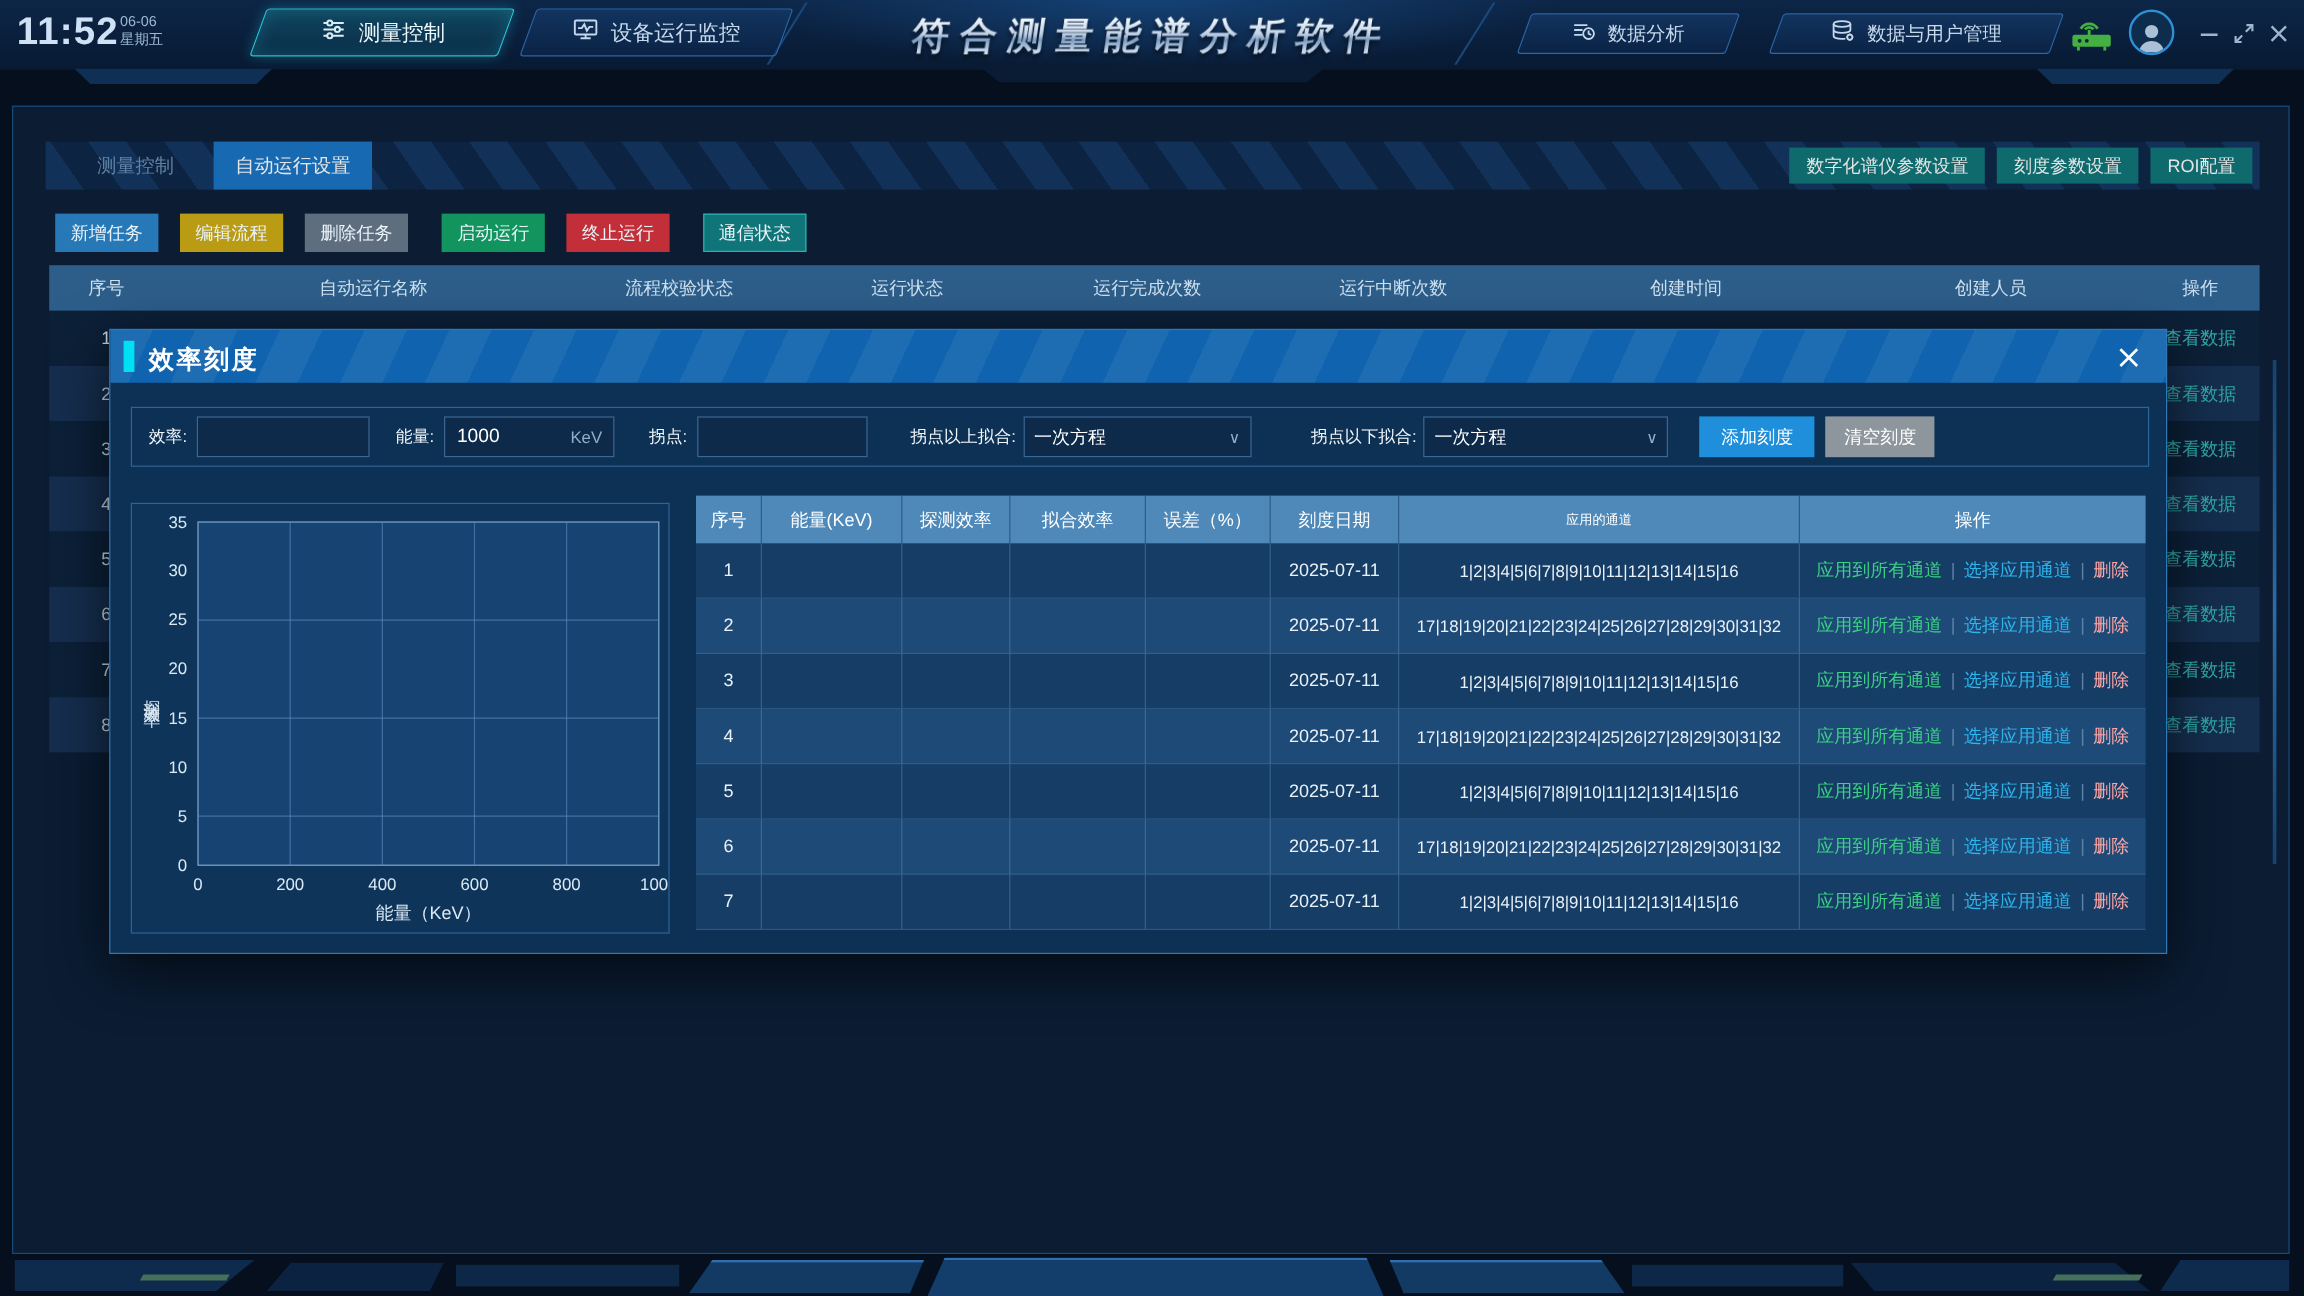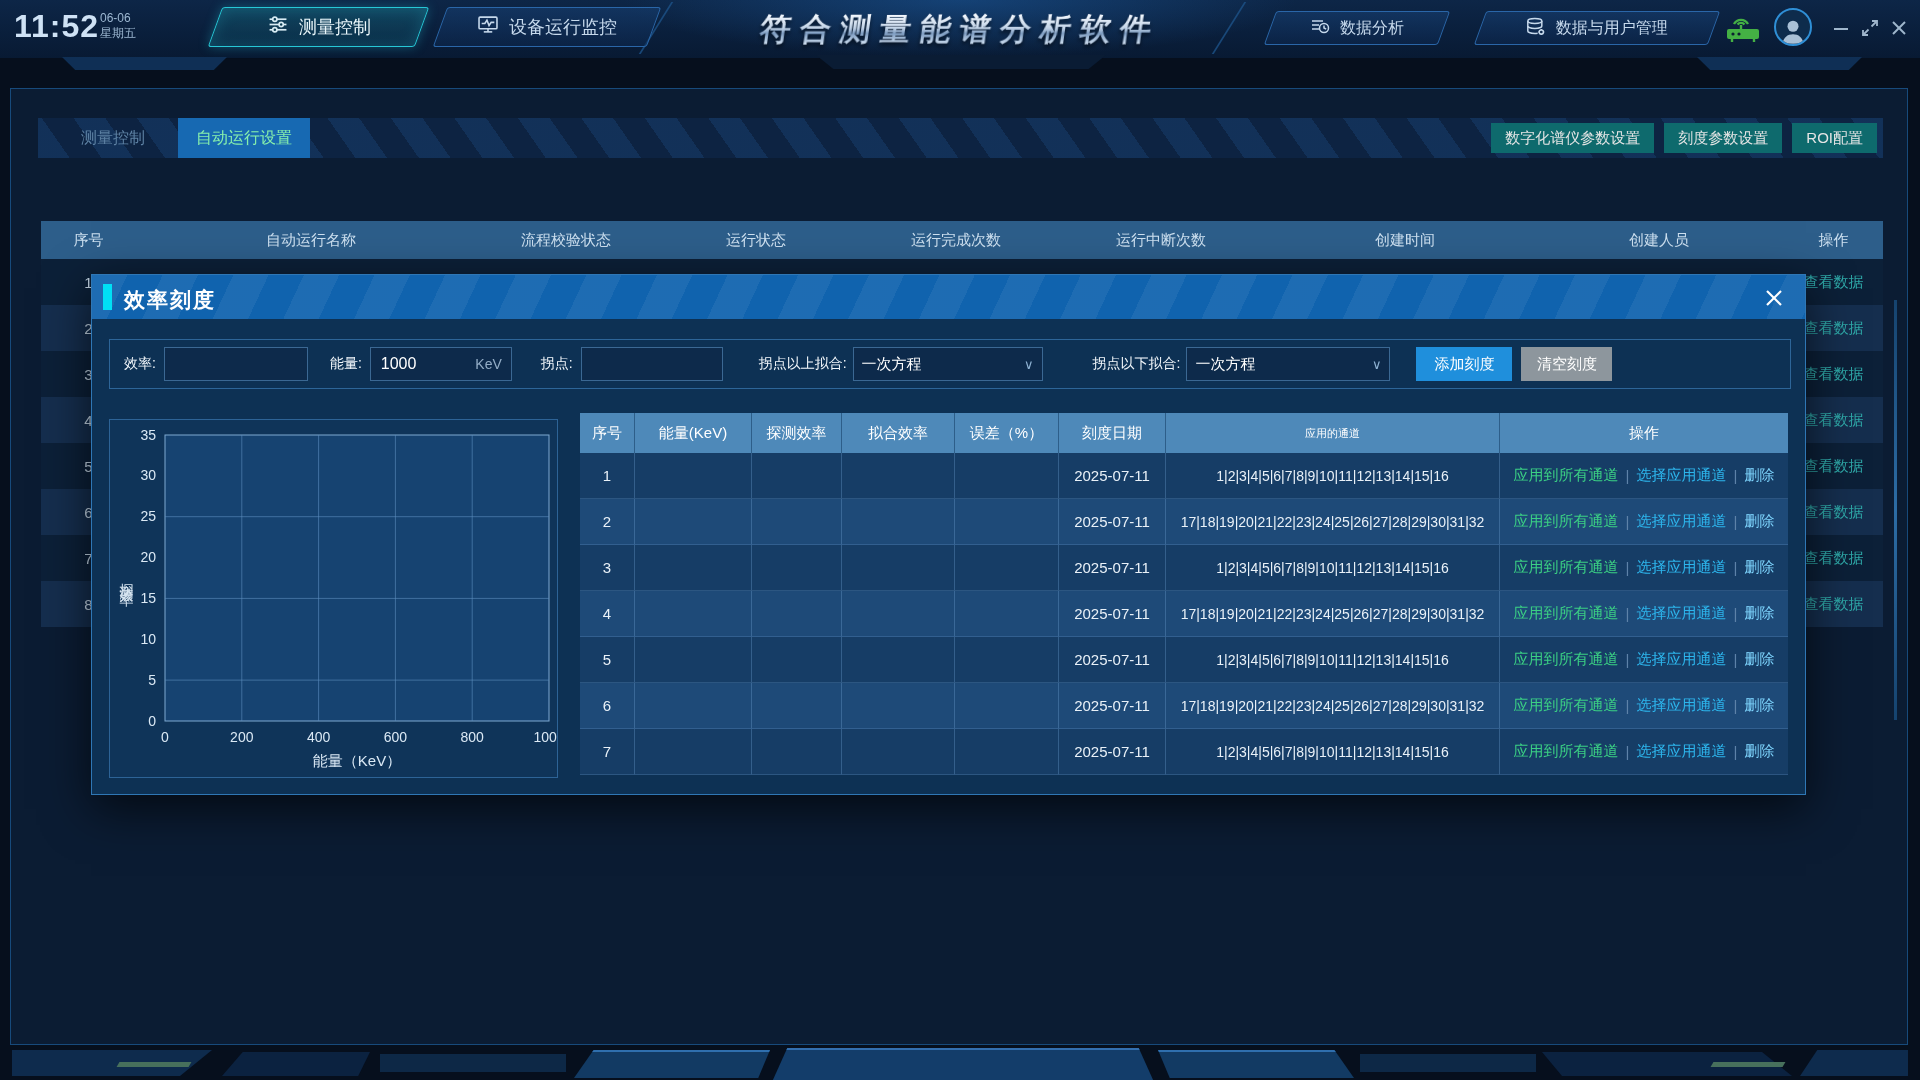--- a/index.html
+++ b/index.html
@@ -34,21 +34,21 @@
   .avatar{position:absolute;left:1774px;top:8px;width:38px;height:38px;border:2px solid #2f8fd6;border-radius:50%;
     background:#0e2c4c;box-sizing:border-box;display:flex;align-items:flex-end;justify-content:center;overflow:hidden;cursor:pointer;}
   .hdeco{position:absolute;background:#0f2f55;}
   
   .panel{position:absolute;left:10px;top:88px;width:1898px;height:957px;
     background:#0b1c33;border:1px solid #174a7b;box-sizing:border-box;}
   .subtabbar{position:absolute;left:27px;top:29px;width:1845px;height:40px;background:#0d2342;
     background-image:repeating-linear-gradient(55deg,rgba(28,75,130,.35) 0 26px,rgba(0,0,0,0) 26px 52px);}
   .subtab{position:absolute;top:0;height:40px;display:flex;align-items:center;justify-content:center;
     font-size:16px;color:#5e82a4;cursor:pointer;}
-  .subtab.active{background:#1769b2;color:#86efac;}
+  .subtab.active{background:#1769b2;color:#e5e5e5;}
   .parambtn{height:30px;background:#0e6a6d;color:#e5e5e5;font-size:15px;border:none;
     display:flex;align-items:center;justify-content:center;padding:0 14px;cursor:pointer;}
   .parambtns{position:absolute;top:34px;right:30px;display:flex;gap:10px;}
   .toolbar{position:absolute;left:35px;top:89px;display:flex;gap:18px;}
   .tbtn{width:86px;height:32px;border:none;color:#eaf3f9;font-size:15px;cursor:pointer;
     display:flex;align-items:center;justify-content:center;font-family:"Liberation Sans",sans-serif;}
   
   .mt{position:absolute;left:30px;top:132px;width:1842px;}
   .mt-head{display:flex;height:38px;background:#2d5e8a;color:#cde0f0;font-size:15px;}
   .mt-head>div{display:flex;align-items:center;justify-content:center;box-sizing:border-box;}
@@ -90,21 +90,21 @@
     border-right:1px solid rgba(18,58,98,.55);}
   .rt-head>div:last-child{border-right:none;}
   .rt-row{display:flex;height:46px;font-size:15px;color:#e9f1f8;}
   .rt-row.odd{background:#163d66;} .rt-row.even{background:#1e4a78;}
   .rt-row>div{display:flex;align-items:center;justify-content:center;box-sizing:border-box;
     border-right:1px solid rgba(110,160,210,.35);border-bottom:1px solid rgba(110,160,210,.25);}
   .rt-row>div:last-child{border-right:none;}
   .m1{width:55px;} .m2{width:117px;} .m3{width:90px;} .m4{width:113px;} .m5{width:104px;}
   .m6{width:107px;} .m7{width:334px;font-size:14px;} .m8{width:288px;}
   .lnk-green{color:#3bd084;cursor:pointer;} .lnk-blue{color:#2db5ec;cursor:pointer;}
-  .lnk-red{color:#7dd3fc;cursor:pointer;} .lnk-sep{color:#5d82a8;margin:0 7px;}
+  .lnk-red{color:#fca5a5;cursor:pointer;} .lnk-sep{color:#5d82a8;margin:0 7px;}
   
   .fd{position:absolute;background:#0e2b4d;}
   .sideline{position:absolute;width:3px;background:linear-gradient(180deg,#15436f,#2c6ca5,#15436f);}
 </style>
 </head>
 <body>
 
 <div class="stage">
 
   <div class="titlebar">
@@ -237,20 +237,28 @@
         <span>自动运行设置</span>
       </div>
     </div>
 
     <div class="parambtns">
       <button class="parambtn">数字化谱仪参数设置</button>
       <button class="parambtn">刻度参数设置</button>
       <button class="parambtn">ROI配置</button>
     </div>
 
+    <div class="toolbar">
+      <button class="tbtn" style="background:#2679b6;">新增任务</button>
+      <button class="tbtn" style="background:#b99c13;">编辑流程</button>
+      <button class="tbtn" style="background:#5e6e7e;">删除任务</button>
+      <button class="tbtn" style="background:#12945f;margin-left:10px;">启动运行</button>
+      <button class="tbtn" style="background:#c22f38;">终止运行</button>
+      <button class="tbtn" style="background:#0f7578;border:1px solid #2fb0b2;margin-left:10px;">通信状态</button>
+    </div>
 
     <div class="mt">
       <div class="mt-head">
         <div class="c1">序号</div>
         <div class="c2">自动运行名称</div>
         <div class="c3">流程校验状态</div>
         <div class="c4">运行状态</div>
         <div class="c5">运行完成次数</div>
         <div class="c6">运行中断次数</div>
         <div class="c7">创建时间</div>

